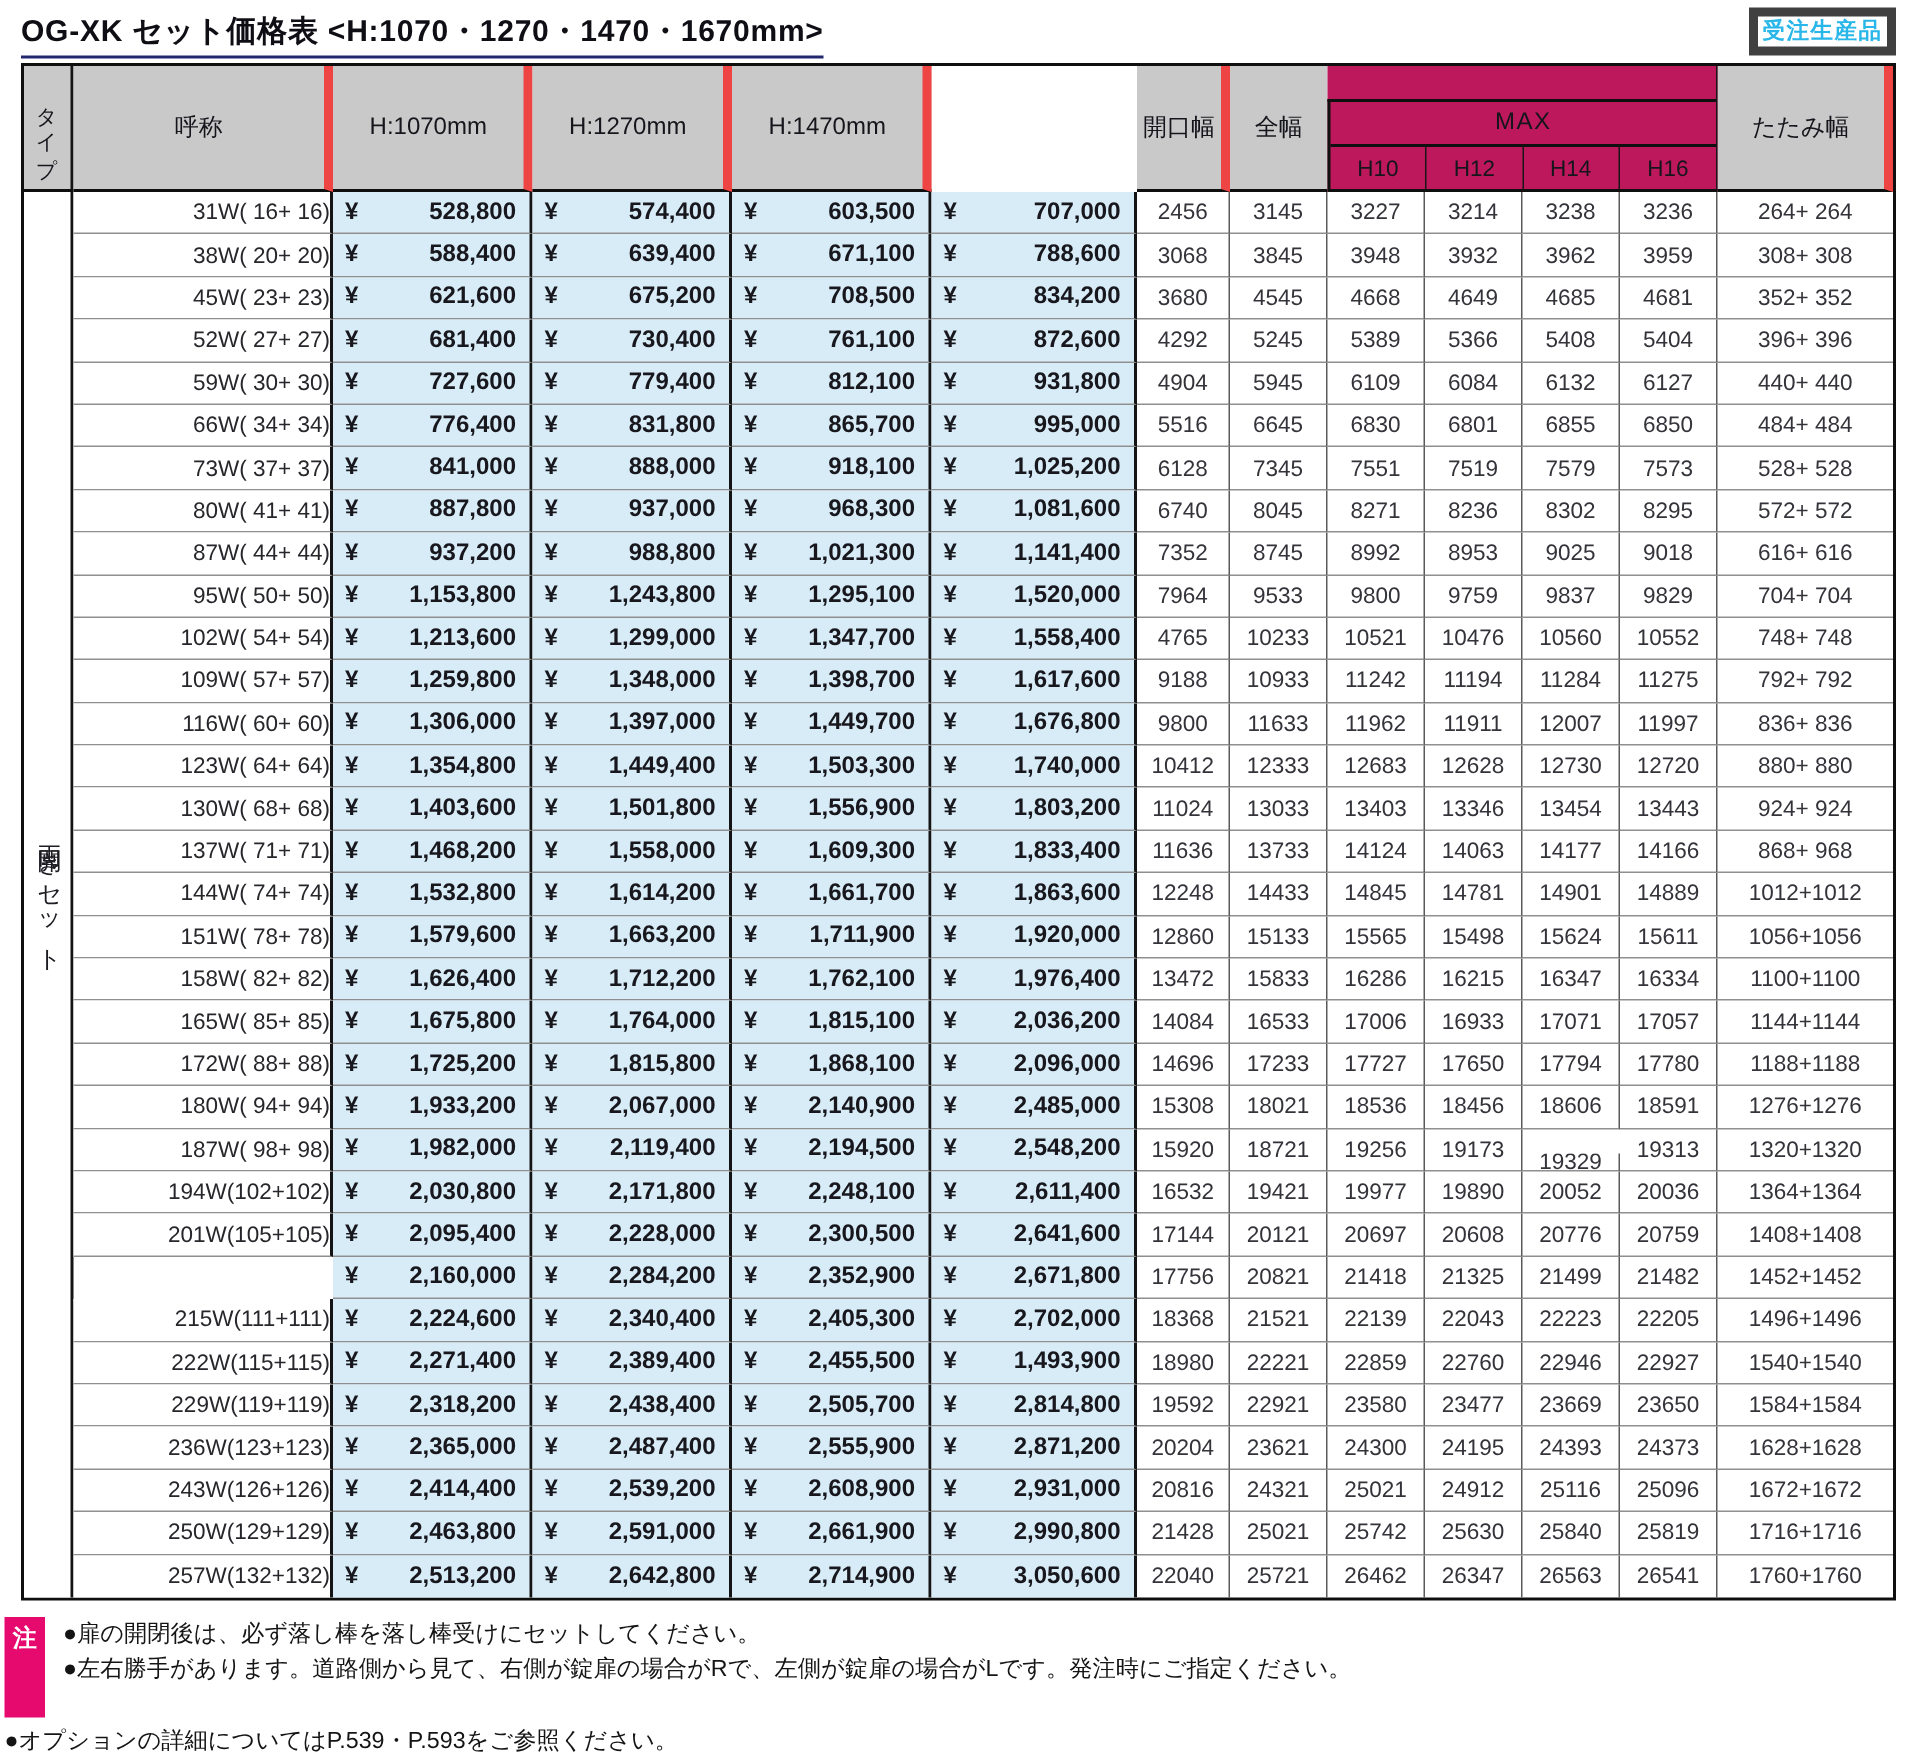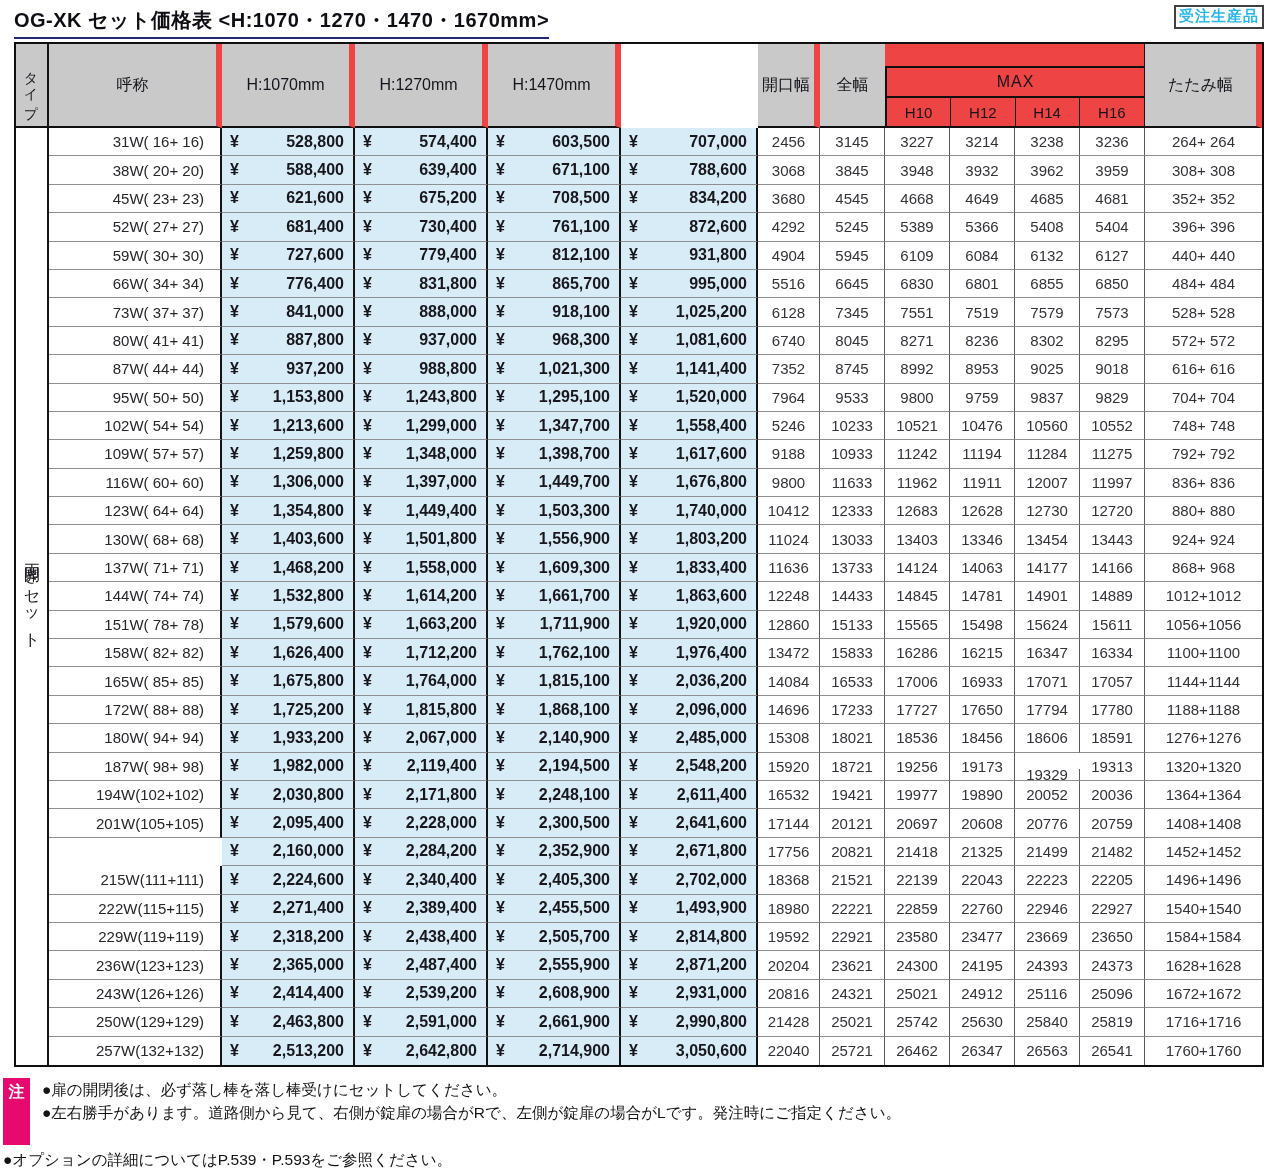--- a/index.html
+++ b/index.html
@@ -9,21 +9,21 @@
     -webkit-font-smoothing:antialiased;
   }
   
   .page-title{
     position:absolute;left:14px;top:7px;font-size:20px;font-weight:bold;
     letter-spacing:.5px;color:#0e0e14;border-bottom:2px solid #23286e;
     padding-bottom:3px;white-space:pre;
   }
   .order-badge{
     position:absolute;right:8px;top:5px;font-size:15px;font-weight:600;
-    color:#29b6e8;border:2px solid #404040;background:#fff;
+    color:#29b6e8;border:6px solid #404040;background:#fff;
     padding:0 3px 1px 3px;letter-spacing:1px;
   }
   
   .price-table{
     position:absolute;left:14px;top:42px;
     border:2px solid #0f0f0f;background:#fff;
     display:grid;
     grid-template-columns:33px 173px 133px 133px 133px 137px 62px 65px 65px 65px 65px 65px 117px;
     grid-template-rows:84px repeat(33,28.4px);
   }
@@ -35,35 +35,35 @@
   }
   .thick{border-right:2px solid #141414;}
   .norb{border-right:none;}
   .lastrow{border-bottom:none;}
   
   .h{
     background:#c9c9c9;border-right:6px solid #ef4444;border-bottom:2px solid #0f0f0f;
     font-size:16px;color:#15151c;
   }
   .h-vert{writing-mode:vertical-rl;font-size:14px;letter-spacing:1px;padding-top:2px;}
-  .h-max-wrap{position:relative;background:#ef4444;border-right:1px solid #161616;border-bottom:2px solid #0f0f0f;}
+  .h-max-wrap{position:relative;background:#be185d;border-right:1px solid #161616;border-bottom:2px solid #0f0f0f;}
   .max-box{
     position:absolute;left:0;right:0;bottom:0;height:58px;
     border-top:2px solid #0f0f0f;border-left:2px solid #0f0f0f;
     display:flex;flex-direction:column;
   }
   .max-label{
     height:28px;border-bottom:2px solid #0f0f0f;display:flex;align-items:center;justify-content:center;
     font-size:16px;letter-spacing:1px;color:#15151c;
   }
   .max-subs{flex:1;display:grid;grid-template-columns:repeat(4,1fr);}
   .max-sub{display:flex;align-items:center;justify-content:center;font-size:15px;color:#15151c;border-right:1px solid #161616;}
   .max-sub:last-child{border-right:none;}
   
-  .name{justify-content:flex-end;padding-right:16px;background:#fff;font-size:15px;}
+  .name{justify-content:flex-end;padding-right:0;background:#fff;font-size:15px;}
   .price{
     background:#d8ecf7;justify-content:space-between;
     padding:0 9px 0 8px;font-weight:bold;font-size:16px;color:#17171d;
   }
   .price .yen{font-weight:bold;}
   .num{color:#33333a;font-size:15px;}
   .type-group{
     writing-mode:vertical-rl;display:flex;align-items:center;justify-content:center;
     font-size:16px;letter-spacing:3px;background:#fff;color:#1c1c22;
     border-right:2px solid #141414;border-bottom:none;
@@ -225,21 +225,21 @@
     <div class="c num" style="grid-area: 11 / 9;">9800</div>
     <div class="c num" style="grid-area: 11 / 10;">9759</div>
     <div class="c num" style="grid-area: 11 / 11;">9837</div>
     <div class="c num" style="grid-area: 11 / 12;">9829</div>
     <div class="c num norb" style="grid-area: 11 / 13;">704+ 704</div>
     <div class="c name thick" style="grid-area: 12 / 2;">102W( 54+ 54)</div>
     <div class="c price thick" style="grid-area: 12 / 3;"><span class="yen">¥</span><span class="amt">1,213,600</span></div>
     <div class="c price thick" style="grid-area: 12 / 4;"><span class="yen">¥</span><span class="amt">1,299,000</span></div>
     <div class="c price thick" style="grid-area: 12 / 5;"><span class="yen">¥</span><span class="amt">1,347,700</span></div>
     <div class="c price thick" style="grid-area: 12 / 6;"><span class="yen">¥</span><span class="amt">1,558,400</span></div>
-    <div class="c num" style="grid-area: 12 / 7;">5246</div>
+    <div class="c num" style="grid-area: 12 / 7;">4765</div>
     <div class="c num" style="grid-area: 12 / 8;">10233</div>
     <div class="c num" style="grid-area: 12 / 9;">10521</div>
     <div class="c num" style="grid-area: 12 / 10;">10476</div>
     <div class="c num" style="grid-area: 12 / 11;">10560</div>
     <div class="c num" style="grid-area: 12 / 12;">10552</div>
     <div class="c num norb" style="grid-area: 12 / 13;">748+ 748</div>
     <div class="c name thick" style="grid-area: 13 / 2;">109W( 57+ 57)</div>
     <div class="c price thick" style="grid-area: 13 / 3;"><span class="yen">¥</span><span class="amt">1,259,800</span></div>
     <div class="c price thick" style="grid-area: 13 / 4;"><span class="yen">¥</span><span class="amt">1,348,000</span></div>
     <div class="c price thick" style="grid-area: 13 / 5;"><span class="yen">¥</span><span class="amt">1,398,700</span></div>

